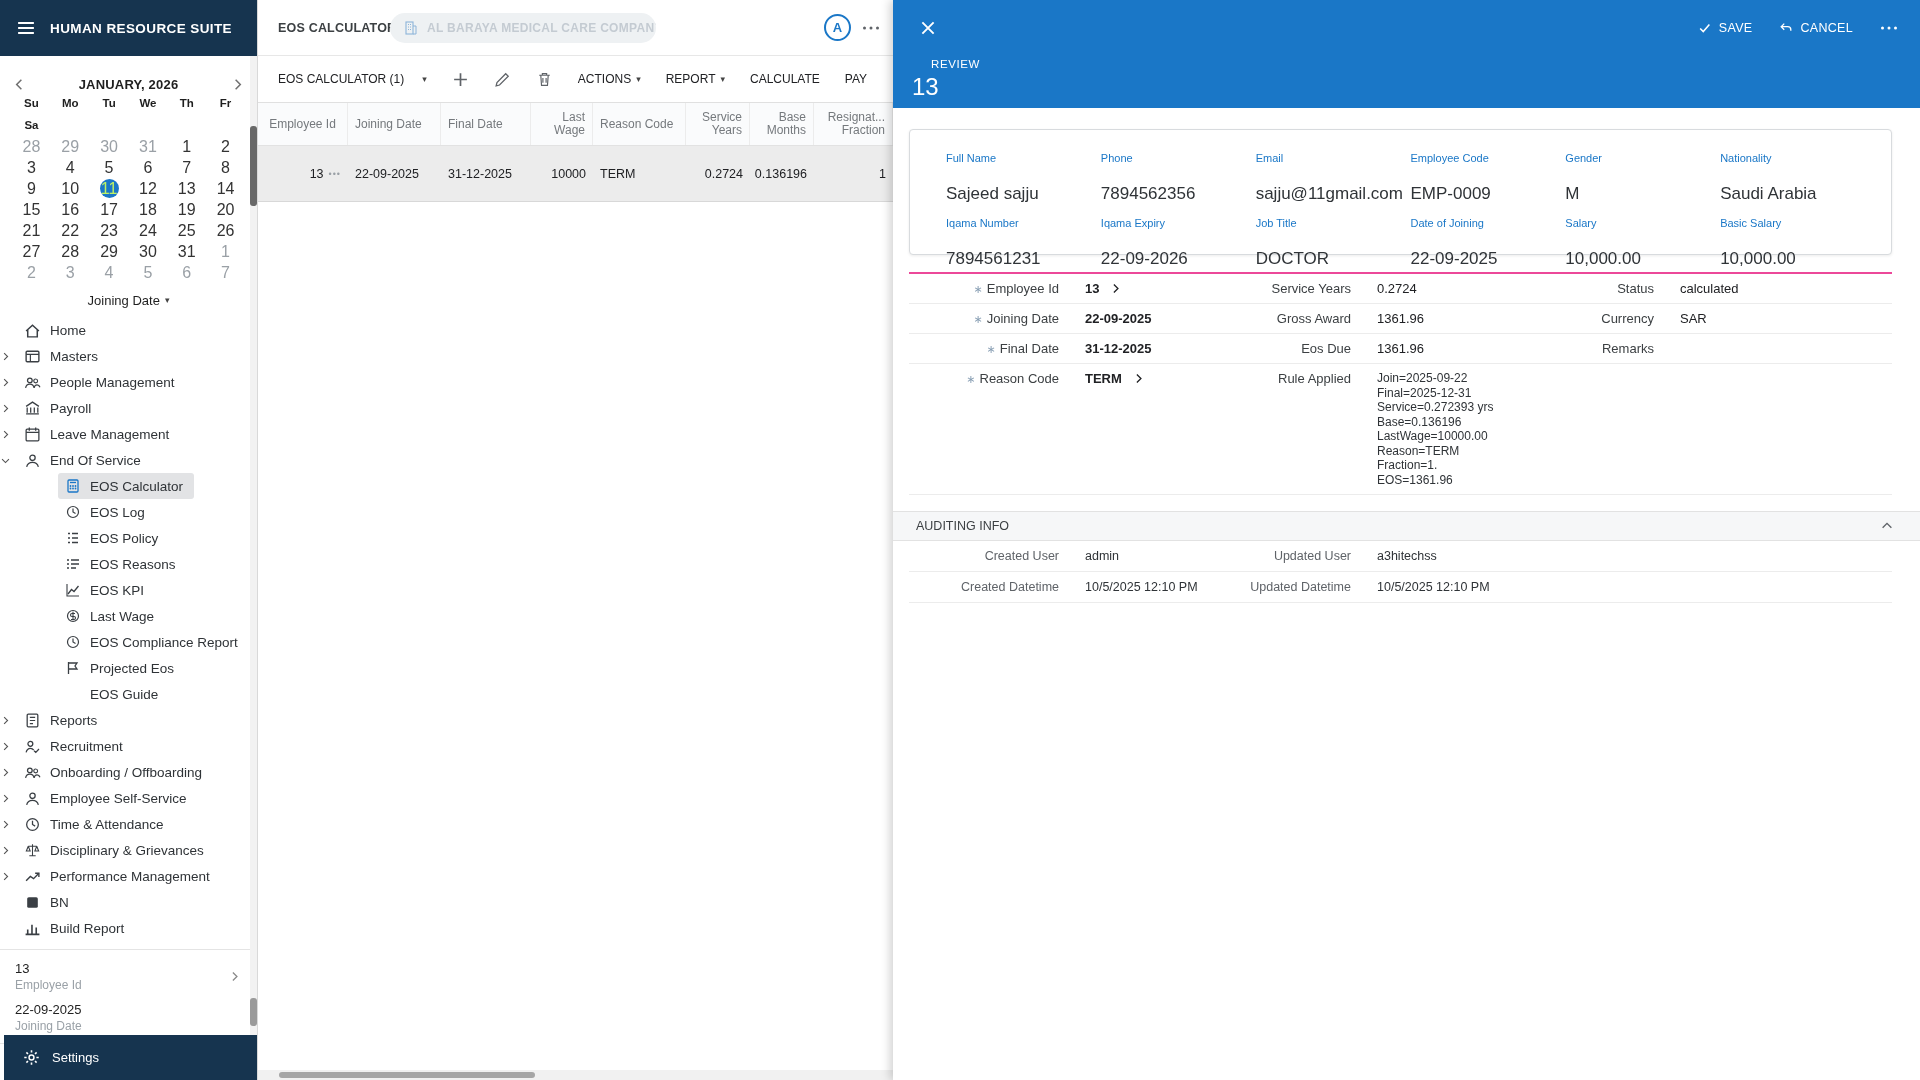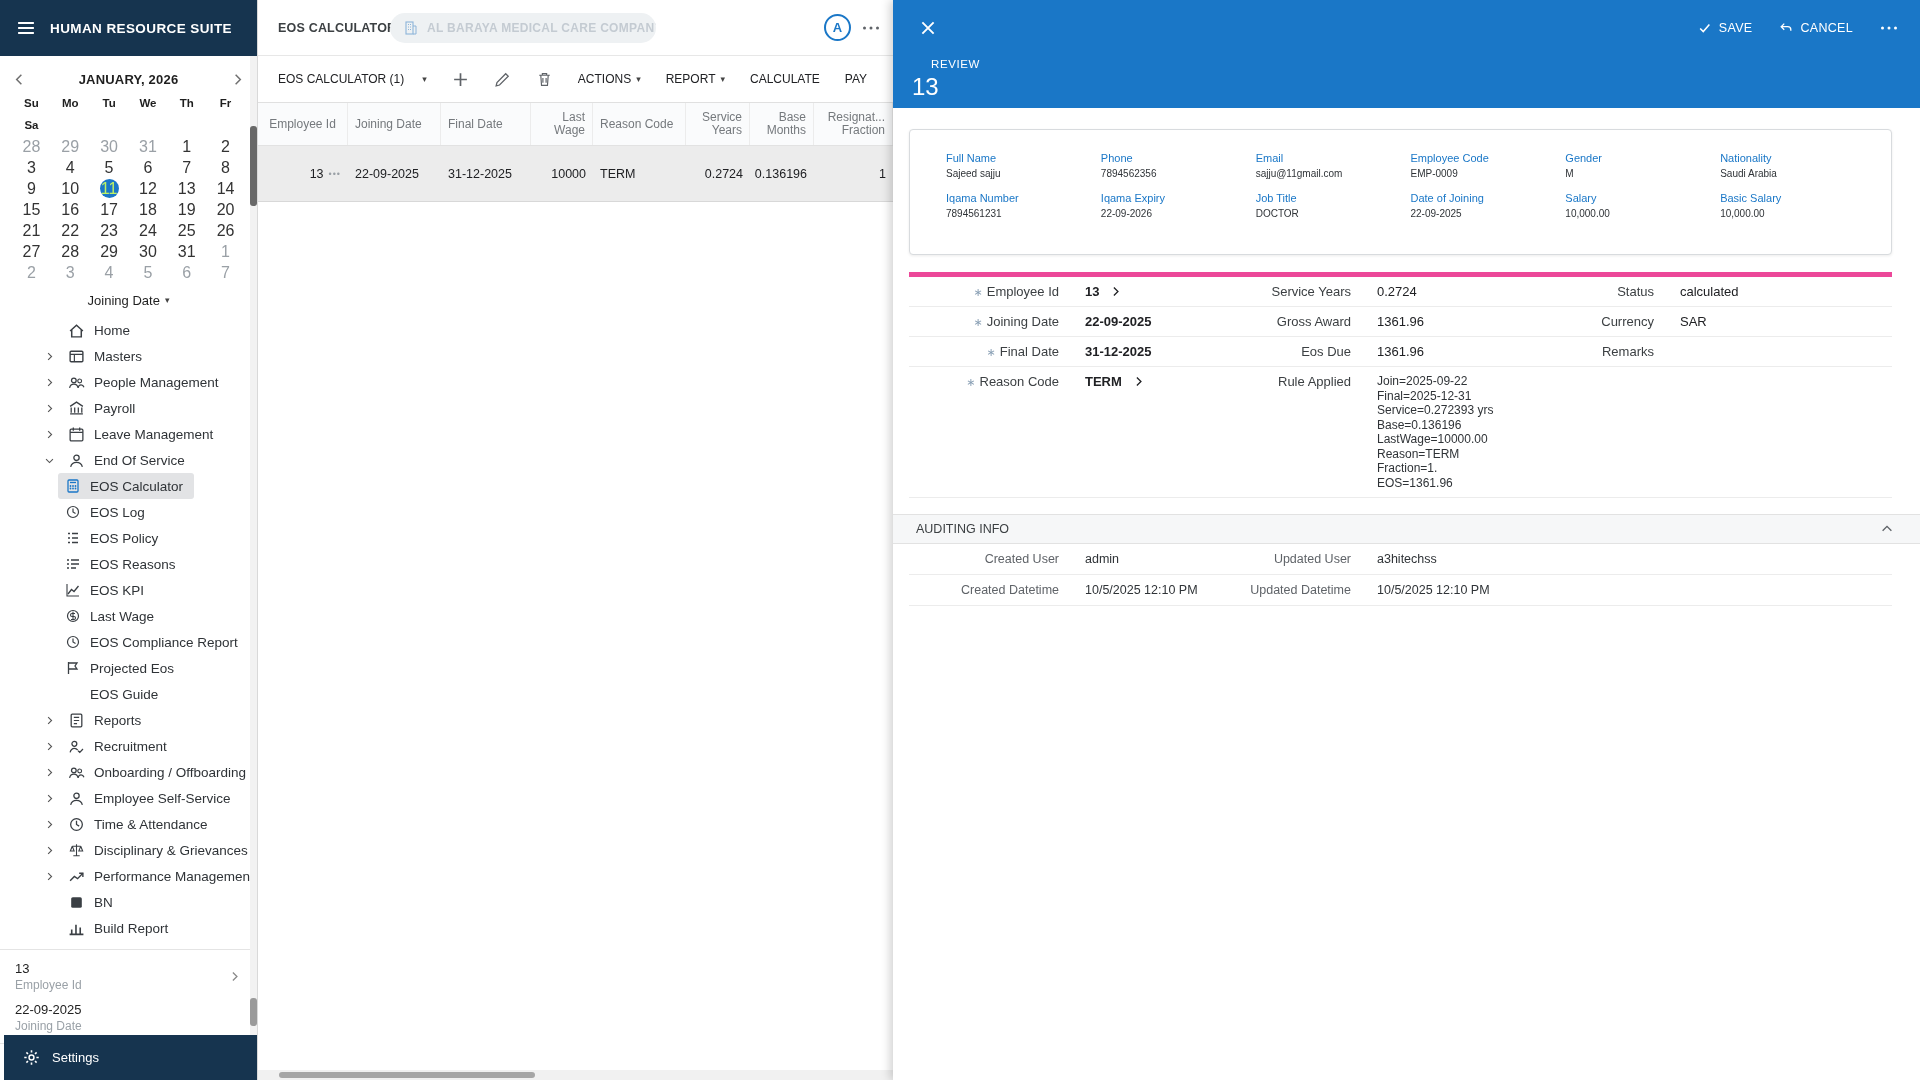--- a/index.html
+++ b/index.html
@@ -6,32 +6,32 @@
 html,body{width:1920px;height:1080px;overflow:hidden;background:#fff;font-family:"Liberation Sans",sans-serif;}
 .app{position:relative;width:1920px;height:1080px;}
 .app svg{width:100%;height:100%;display:block;}
 
 
 .sidebar{position:absolute;left:0;top:0;width:258px;height:1080px;background:#fff;border-right:1px solid #d9d9d9;overflow:hidden;}
 .sb-header{height:56px;background:#16344f;display:flex;align-items:center;gap:14px;padding:0 16px;}
 .hamb{width:20px;height:18px;color:#fff;cursor:pointer;}
 .sb-title{color:#fff;font-size:13.5px;font-weight:bold;letter-spacing:.4px;white-space:nowrap;}
 .calendar{padding:10px 12px 0;}
-.cal-head{display:flex;align-items:center;height:26px;}
+.cal-head{display:flex;align-items:flex-end;height:26px;}
 .cal-nav{width:15px;height:15px;color:#707070;cursor:pointer;}
 .cal-month{flex:1;text-align:center;font-size:13px;font-weight:bold;color:#1f1f1f;letter-spacing:.2px;}
 .cal-grid{display:grid;grid-template-columns:repeat(6,1fr);}
 .cal-dh{height:22px;display:flex;align-items:center;justify-content:center;font-size:11.5px;font-weight:bold;color:#1f1f1f;}
 .cal-cell{height:21px;display:flex;align-items:center;justify-content:center;font-size:16px;color:#333;cursor:pointer;}
 .cal-cell.muted{color:#9aa0a6;}
 .cal-cell.selected{background:#1a77c7;color:#bef264;border-radius:50%;width:19px;height:19px;justify-self:center;align-self:center;}
 .cal-filter{display:flex;align-items:center;justify-content:center;gap:5px;height:30px;font-size:13px;color:#1f1f1f;cursor:pointer;margin-top:2px;}
 .caret{font-size:9px;color:#444;line-height:1;}
 #nav-list{padding-top:2px;}
-.nav-item{display:flex;align-items:center;height:26px;cursor:pointer;margin-left:44px;}
+.nav-item{display:flex;align-items:center;height:26px;cursor:pointer;}
 .nav-chev{width:24px;height:12px;color:#555;display:flex;align-items:center;}
 .nav-chev svg{width:11px !important;height:11px !important;}
 .nav-ic{width:17px;height:17px;color:#3a3f44;margin-right:9px;flex:none;}
 .nav-lb{font-size:13.5px;color:#2f3337;white-space:nowrap;}
 .nav-child{display:flex;align-items:center;height:26px;margin-left:58px;padding:0 11px 0 7px;width:fit-content;border-radius:3px;cursor:pointer;}
 .nav-child .nav-ic{width:16px;height:16px;}
 .nav-child.sel{background:#e2e3e5;}
 .nav-child.sel .nav-ic{color:#1a77c7;}
 .sb-divider{border-top:1px solid #e4e4e4;margin-top:8px;}
 .record-summary{padding-top:6px;}
@@ -75,22 +75,22 @@
 .dh-close{position:absolute;left:26px;top:19px;width:18px;height:18px;color:#fff;cursor:pointer;}
 .dh-actions{position:absolute;right:22px;top:21px;display:flex;align-items:center;gap:27px;}
 .dh-btn{display:flex;align-items:center;gap:7px;color:#fff;font-size:12.5px;letter-spacing:.3px;cursor:pointer;white-space:nowrap;}
 .dh-btn .bic{width:14px;height:14px;flex:none;}
 .dh-dots{width:18px;height:12px;color:#fff;cursor:pointer;}
 .dh-review{position:absolute;left:38px;top:58px;color:#fff;font-size:11.5px;letter-spacing:.6px;}
 .dh-id{position:absolute;left:19px;top:73px;color:#fff;font-size:24px;}
 .detail-body{position:relative;}
 .emp-card{margin:21px 28px 0 16px;height:126px;border:1px solid #d8dbde;border-radius:4px;box-shadow:0 1px 3px rgba(0,0,0,.08);display:grid;grid-template-columns:repeat(6,1fr);align-content:start;row-gap:13px;padding:22px 16px 0 36px;background:#fff;}
 .ec-label{font-size:11px;color:#1a77c7;white-space:nowrap;}
-.ec-value{font-size:10px;color:#2f3337;margin-top:4px;white-space:nowrap;}
-.form-area{margin:17px 28px 16px 16px;border-top:5px solid #ec4899;}
+.ec-value{font-size:17px;color:#2f3337;margin-top:20px;white-space:nowrap;}
+.form-area{margin:17px 28px 16px 16px;border-top:2px solid #ec4899;}
 .f-row{display:grid;grid-template-columns:150px 170px 122px 183px 120px 1fr;border-bottom:1px solid #ececec;padding:7px 0;}
 .f-label{font-size:13px;color:#3c4043;text-align:right;white-space:nowrap;}
 .f-req{color:#8aa0b5;font-size:11px;margin-right:4px;}
 .f-value{font-size:13px;color:#202124;padding-left:26px;display:flex;align-items:flex-start;gap:10px;}
 .f-value.bold{font-weight:bold;}
 .f-value.multi{display:block;white-space:pre-line;font-size:12px;line-height:14.5px;color:#2f3337;}
 .f-link{width:13px;height:13px;color:#202124;margin-top:1px;cursor:pointer;flex:none;}
 .audit-header{margin-top:12px;height:30px;background:#f6f7f8;border-top:1px solid #e2e2e2;border-bottom:1px solid #e2e2e2;display:flex;align-items:center;justify-content:space-between;padding:0 26px 0 23px;font-size:12.5px;color:#3c4043;cursor:pointer;}
 .audit-header .chup{width:14px;height:14px;color:#5f6368;}
 .audit-rows{margin:0 28px 0 16px;}

